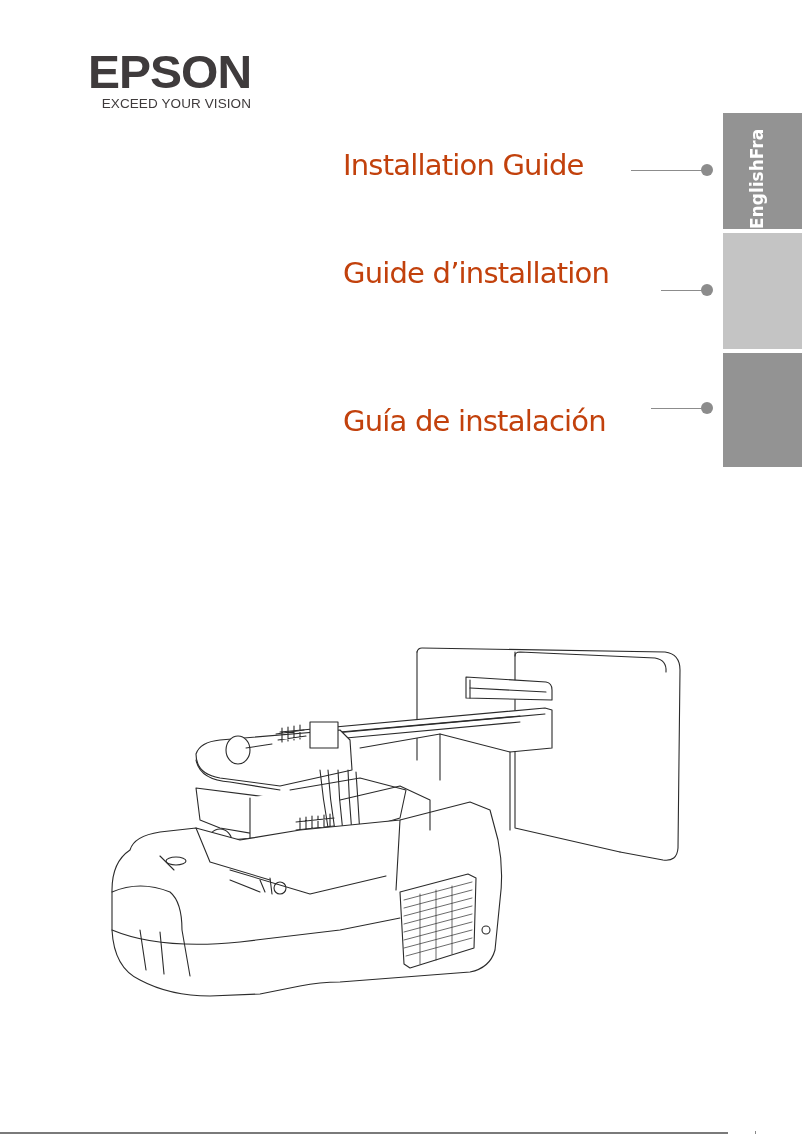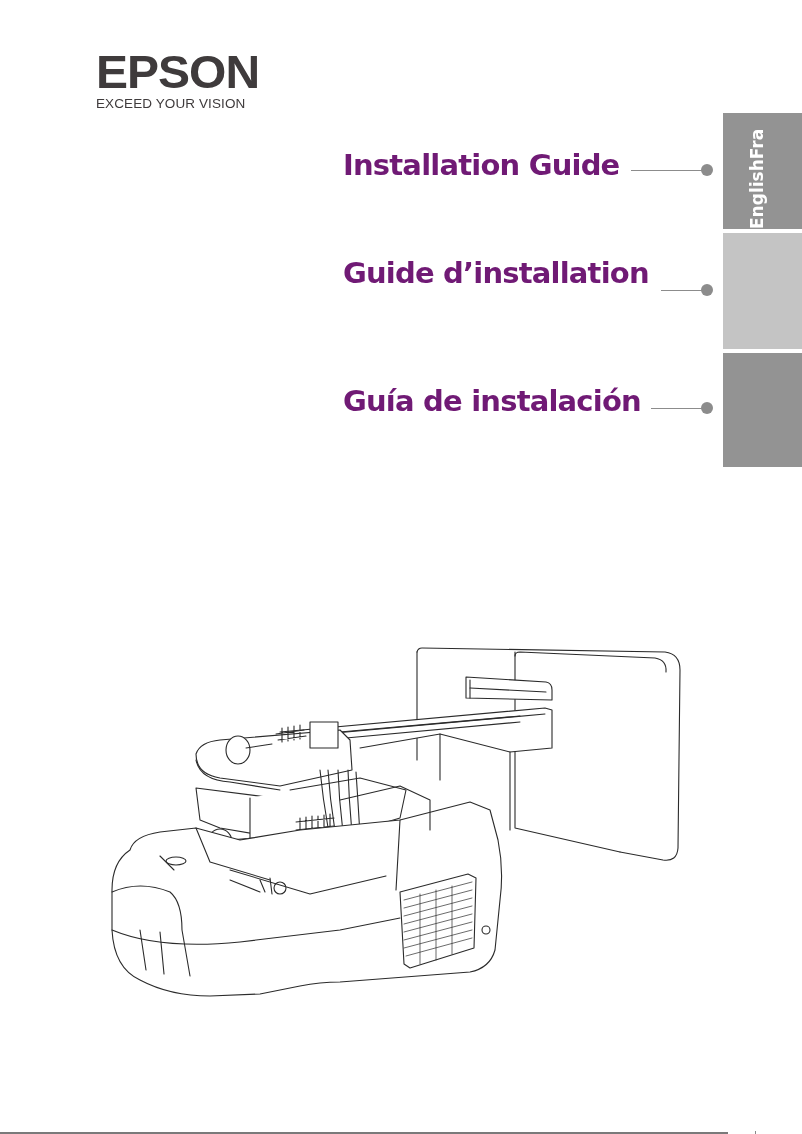--- a/index.html
+++ b/index.html
@@ -1,20 +1,20 @@
 <!DOCTYPE html>
 <html><head>
   <meta charset="utf-8">
   <style>
     html, body { margin:0; padding:0; background:#ffffff; }
     body { width:802px; height:1134px; position:relative; overflow:hidden; font-family:"DejaVu Sans", sans-serif; }
-    .logo { position:absolute; left:96px; top:54px; }
+    .logo { position:absolute; left:88px; top:54px; }
     .logo-word { font-family:"Liberation Sans", sans-serif; font-weight:bold; font-size:48px; line-height:40px; color:#3f3b3c; letter-spacing:-1px; transform:scaleY(0.95); transform-origin:left top; }
-    .logo-tag { font-family:"Liberation Sans", sans-serif; font-size:13.5px; color:#3f3b3c; margin-top:2px; letter-spacing:0.1px; }
-    .title { position:absolute; left:343px; font-family:"DejaVu Sans", sans-serif; font-weight:bold; font-size:29px; color:#701a75; letter-spacing:-0.8px; white-space:nowrap; }
+    .logo-tag { font-family:"Liberation Sans", sans-serif; font-size:13.5px; color:#3f3b3c; margin-top:2px; letter-spacing:0.1px;text-align:right; }
+    .title { position:absolute; left:343px; font-family:"DejaVu Sans", sans-serif; font-weight:normal; font-size:29px; color:#c2410c; letter-spacing:-0.8px; white-space:nowrap; }
     .connector { position:absolute; height:1px; background:#8c8c8c; }
     .dot { position:absolute; width:12px; height:12px; border-radius:50%; background:#8c8c8c; }
     .tab { position:absolute; left:723px; width:79px; }
     .tab-dark { background:#939393; }
     .tab-light { background:#c4c4c4; }
     .tab-label { position:absolute; left:0; bottom:0; width:79px; height:116px; overflow:hidden; }
     .tab-label span { position:absolute; left:22px; bottom:0; transform-origin:left bottom; transform:rotate(-90deg) translateY(100%); font-family:"DejaVu Sans", sans-serif; font-weight:bold; font-size:17px; color:#ffffff; white-space:nowrap; line-height:24px; }
     .illustration { position:absolute; left:100px; top:630px; width:600px; height:370px; }
     .footer-rule { position:absolute; left:0; top:1132px; width:728px; height:2px; background:#7a7a7a; }
     .footer-tick { position:absolute; left:755px; top:1131px; width:1px; height:3px; background:#888; }
@@ -28,21 +28,21 @@
 </div>
 
 <div class="title" style="top:148px;">Installation Guide</div>
 <div class="connector" style="left:631px; top:170px; width:72px;"></div>
 <div class="dot" style="left:701px; top:164px;"></div>
 
 <div class="title" style="top:256px;">Guide d’installation</div>
 <div class="connector" style="left:661px; top:290px; width:42px;"></div>
 <div class="dot" style="left:701px; top:284px;"></div>
 
-<div class="title" style="top:384px;">Guía de instalación</div>
+<div class="title" style="top:404px;">Guía de instalación</div>
 <div class="connector" style="left:651px; top:408px; width:52px;"></div>
 <div class="dot" style="left:701px; top:402px;"></div>
 
 <div class="tab tab-dark" style="top:113px; height:116px;">
   <div class="tab-label">
     <span>EnglishFra</span>
   </div>
 </div>
 <div class="tab tab-light" style="top:233px; height:116px;"></div>
 <div class="tab tab-dark" style="top:353px; height:114px;"></div>

